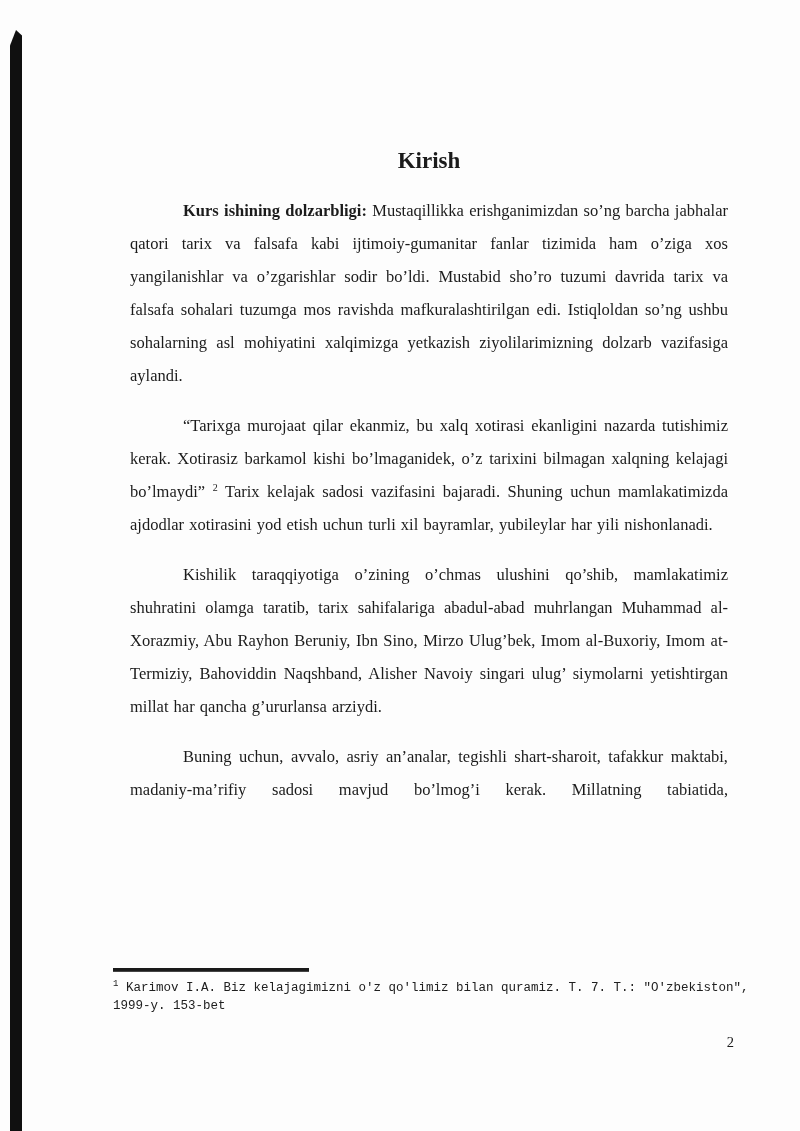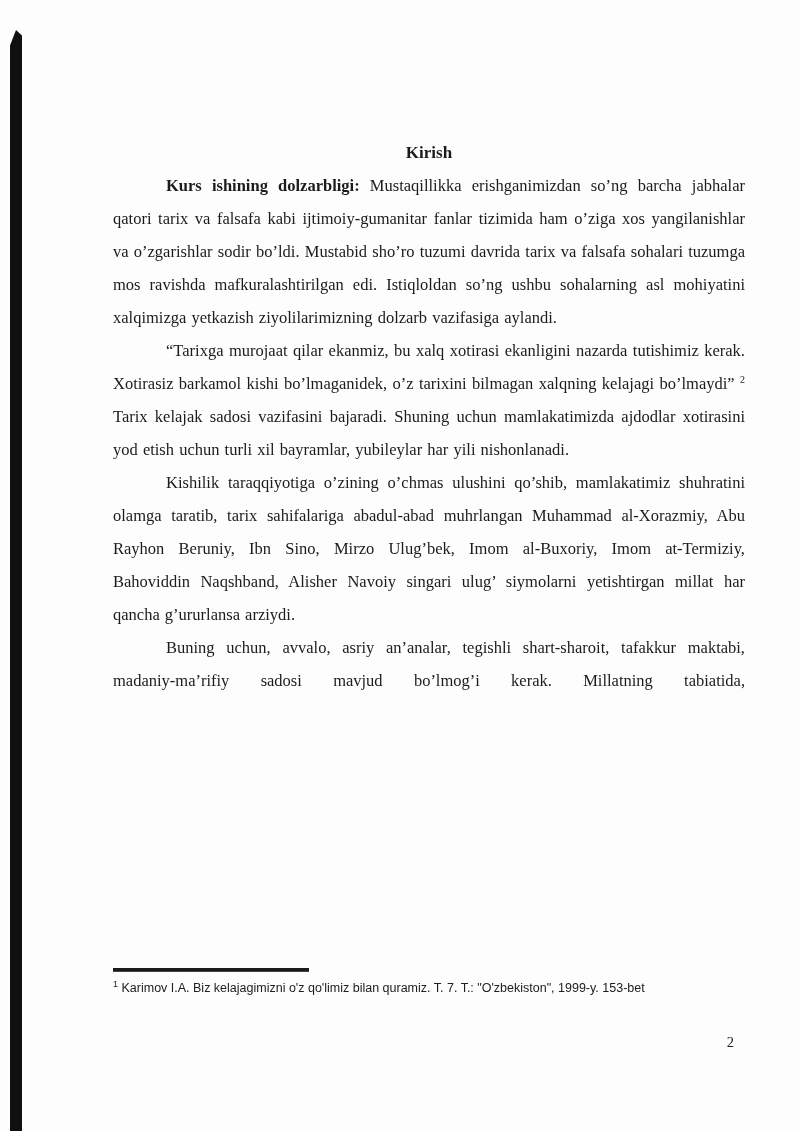--- a/index.html
+++ b/index.html
@@ -17,28 +17,28 @@
     width: 12px; height: 1101px;
     background: #101010;
     clip-path: polygon(0 1.4%, 50% 0, 100% 0.5%, 100% 100%, 0 100%);
   }
   .content {
     position: absolute;
     left: 113px; top: 136px;
     width: 632px;
   }
   .doc-title {
-    font-size: 17px;
+    font-size: 23px;
     line-height: 33px;
     font-weight: bold;
     text-align: center;
-    margin: 0;
+    margin: 8px;
   }
   .para {
-    margin: 0;
+    margin: 17px;
     font-size: 16.5px;
     line-height: 33px;
     text-align: justify;
     text-indent: 53px;
     word-spacing: 1px;
   }
   .para.continues { text-align-last: justify; }
   .para sup {
     font-size: 10px;
     line-height: 0;
@@ -52,21 +52,21 @@
     font-size: 12.5px;
     line-height: 18.5px;
     color: #202020;
   }
   .fn-rule {
     width: 196px; height: 2.5px;
     background: #1a1a1a;
     border-bottom: 1px solid #444;
     margin-bottom: 7px;
   }
-  .fn { margin: 0; }
+  .fn { margin: 0; font-family: Liberation Mono, monospace; }
   .fn sup {
     font-size: 9px;
     line-height: 0;
     vertical-align: super;
   }
   .page-number {
     position: absolute;
     right: 66px; top: 1034px;
     font-size: 14.5px;
     font-family: "Liberation Serif", serif;

